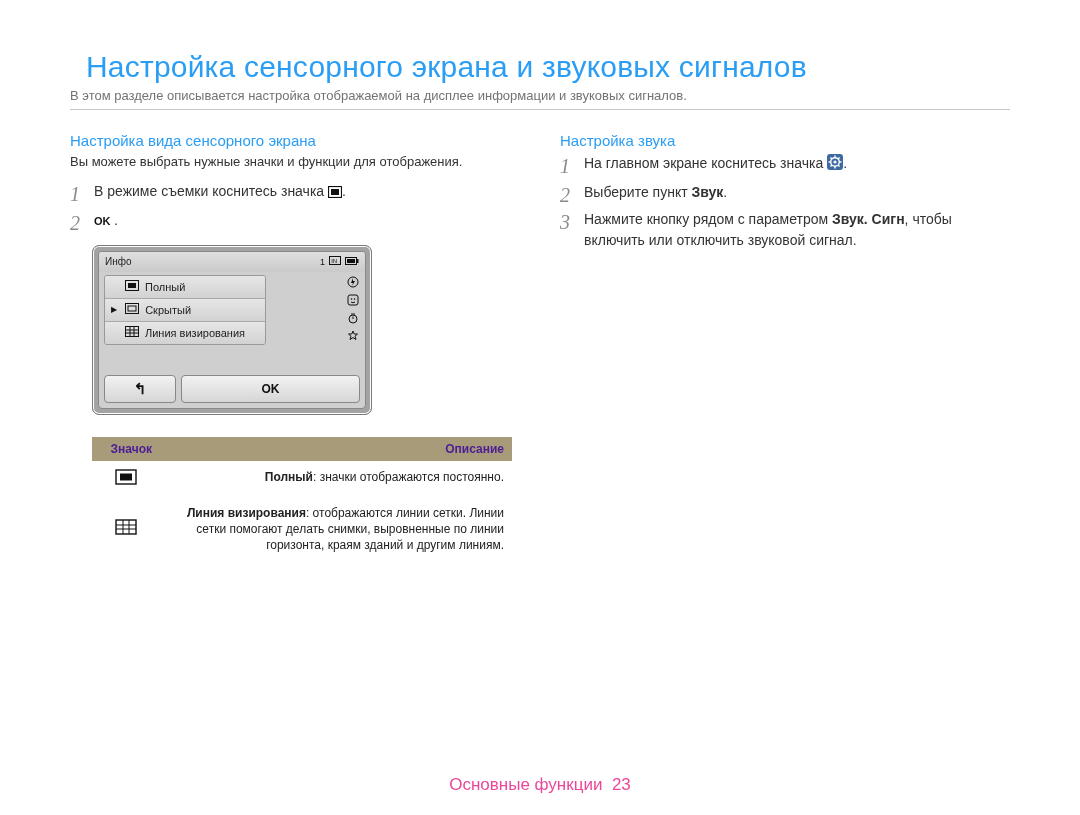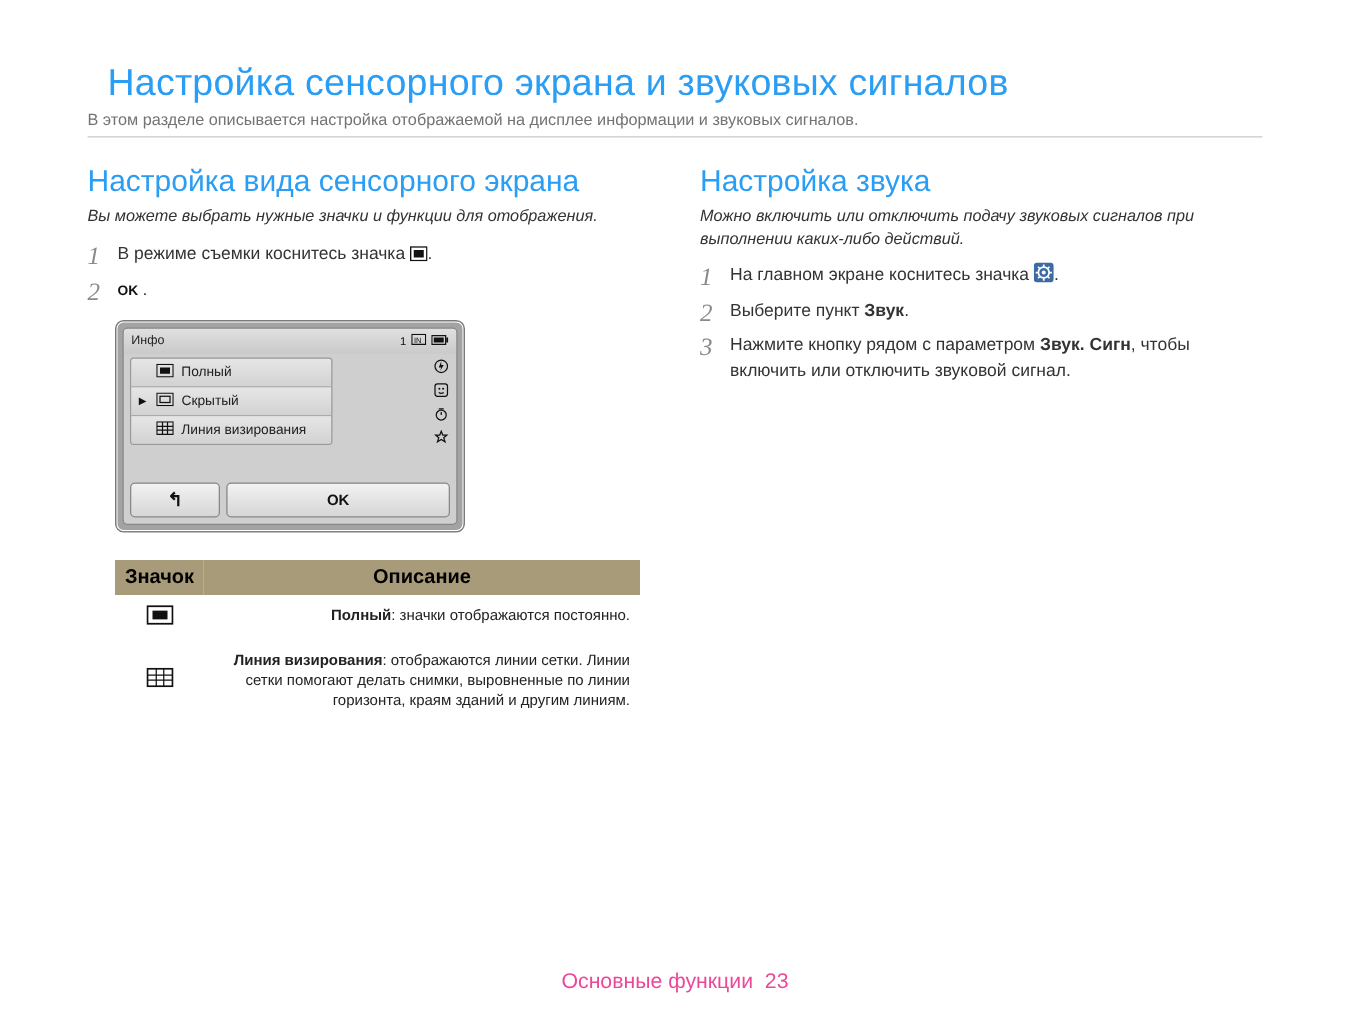--- a/index.html
+++ b/index.html
@@ -35,30 +35,29 @@
   }
   .columns{
     display:flex;
     gap:40px;
   }
   .col{
     flex:1;
     min-width:0;
   }
   h2.sub{
-    font-size:24px;
+    font-size:15px;
     font-weight:400;
     color:#2a9df4;
     margin:0 0 4px 0;
   }
   .lead{
     font-size:13px;
     line-height:1.35;
     margin:0 0 10px 0;
-    font-style:italic;
   }
   ol.steps{
     list-style:none;
     padding:0;
     margin:0;
     counter-reset:step;
   }
   ol.steps>li{
     counter-increment:step;
     position:relative;
@@ -171,25 +170,25 @@
   .dev-btn.back{flex:0 0 70px;font-size:15px;}
   
   table.desc{
     border-collapse:collapse;
     width:420px;
     font-size:12px;
     margin-left:22px;
   }
   table.desc th{
     background:#a89b79;
-    color:#000000;
-    text-align:center;
+    color:#4c1d95;
+    text-align:right;
     padding:5px 8px;
     font-weight:700;
-    font-size:16px;
+    font-size:12px;
   }
   table.desc td{
     padding:8px 8px;
     vertical-align:top;
     line-height:1.35;
     color:#222;
     text-align:right;
   }
   table.desc td.ic{
     width:52px;
@@ -350,21 +349,20 @@
                 </svg>
           </td>
           <td><span class="step-bold">Линия визирования</span><span>: отображаются линии сетки. Линии сетки помогают делать снимки, выровненные по линии горизонта, краям зданий и другим линиям.</span></td>
         </tr>
       </tbody>
         </table>
     </div>
 
     <div class="col">
       <h2 class="sub">Настройка звука</h2>
-      <p class="lead">Можно включить или отключить подачу звуковых сигналов при выполнении каких-либо действий.</p>
 
       <ol class="steps">
         <li>
           <span>На главном экране коснитесь значка </span>
           <span class="inline-icon">
             <svg width="16" height="16" viewBox="0 0 16 16">
                 <rect x="0" y="0" width="16" height="16" rx="3" fill="#3d6aa3"></rect>
                 <circle cx="8" cy="8" r="4.3" fill="none" stroke="#fff" stroke-width="1.4"></circle>
                 <circle cx="8" cy="8" r="1.6" fill="#fff"></circle>
                 <g stroke="#fff" stroke-width="1.4">

